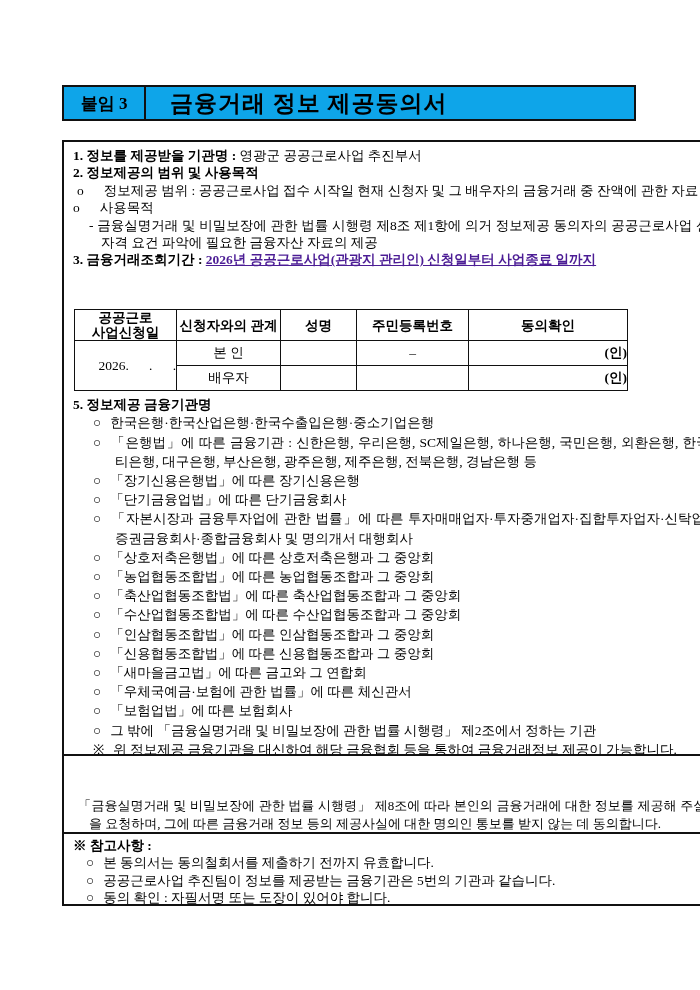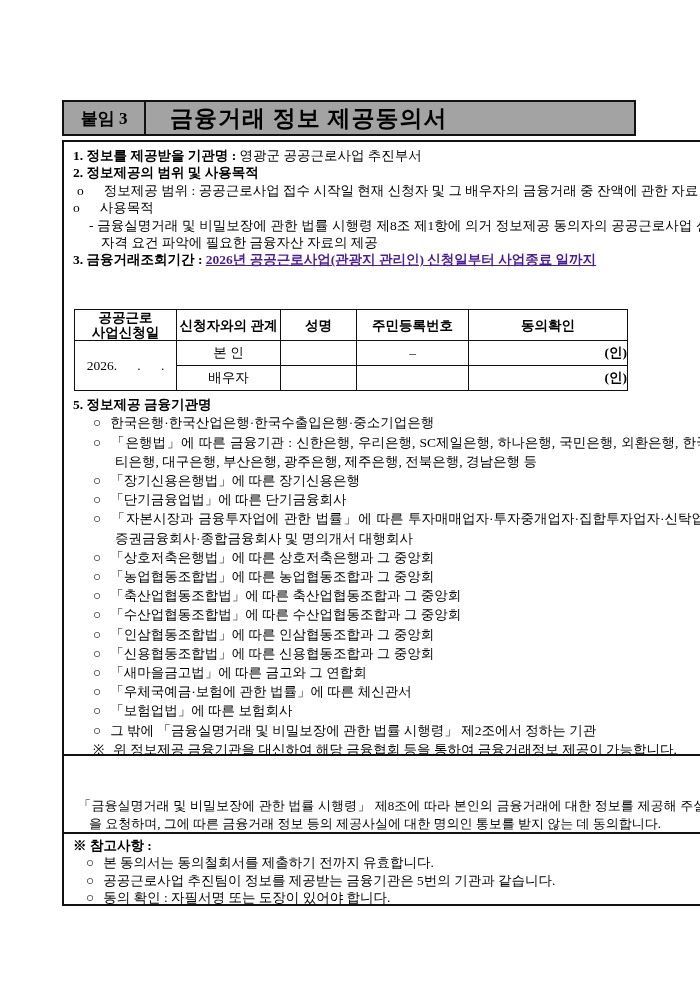--- a/index.html
+++ b/index.html
@@ -1,21 +1,21 @@
 <!DOCTYPE html>
 <html><head>
 <meta charset="utf-8">
 <style>
   html,body { margin:0; padding:0; background:#ffffff; }
   body { width:700px; height:990px; font-family:"Liberation Serif","DejaVu Serif",serif; color:#000; }
   .page { position:relative; width:700px; height:990px; background:#fff; overflow:hidden; }
 
   
-  .hdr-box { position:absolute; left:62px; top:100px; width:574px; height:36px;
-             border:2px solid #111; box-sizing:border-box; display:flex; align-items:stretch; background:#a3a3a3; }
+  .hdr-box { position:absolute; left:62px; top:85px; width:574px; height:36px;
+             border:2px solid #111; box-sizing:border-box; display:flex; align-items:stretch; background:#0ea5e9; }
   .hdr-tag { width:80px; border-right:2px solid #111; display:flex; align-items:center; justify-content:center;
              font-weight:700; font-size:17px; }
   .hdr-title { flex:1; display:flex; align-items:center; padding-left:24px;
                font-weight:700; font-size:23px; letter-spacing:1px; }
 
   
   .main-box { position:absolute; left:62px; top:140px; width:672px; height:766px;
               border:2px solid #111; box-sizing:border-box; background:#fff;
               display:flex; flex-direction:column; overflow:hidden; }
 
@@ -29,21 +29,21 @@
   .link { color:#4c1d95; font-weight:700; text-decoration:underline; }
 
   
   .table-wrap { padding:3px 10px 2px 10px; }
   table.consent { border-collapse:collapse; width:553px; table-layout:fixed; }
   table.consent th, table.consent td { border:1px solid #111; font-size:13.5px; padding:0; }
   table.consent th { font-weight:700; text-align:center; height:30px; white-space:pre-line; line-height:15px; }
   td.c { text-align:center; }
   td.r { text-align:right; padding-right:10px; font-weight:700; }
   tr.drow { height:25px; }
-  td.adate { text-align:center; padding-left:6px; white-space:pre; }
+  td.adate { text-align:right; padding-left:6px; white-space:pre; }
 
   
   .sec5 { padding:3px 9px 12px 9px; flex:1; overflow:hidden; }
   .inst-line { font-size:13.5px; line-height:19.2px; text-align:justify; word-break:break-all;
                padding-left:42px; text-indent:-22px; }
   .inst-line .mk { margin-right:9px; }
 
   
   .agr-sec { border-top:2px solid #111; padding:4px 9px 0 9px; height:78px; box-sizing:border-box; overflow:hidden; }
   .agr { font-size:13px; line-height:17.6px; text-align:justify; word-break:break-all;

